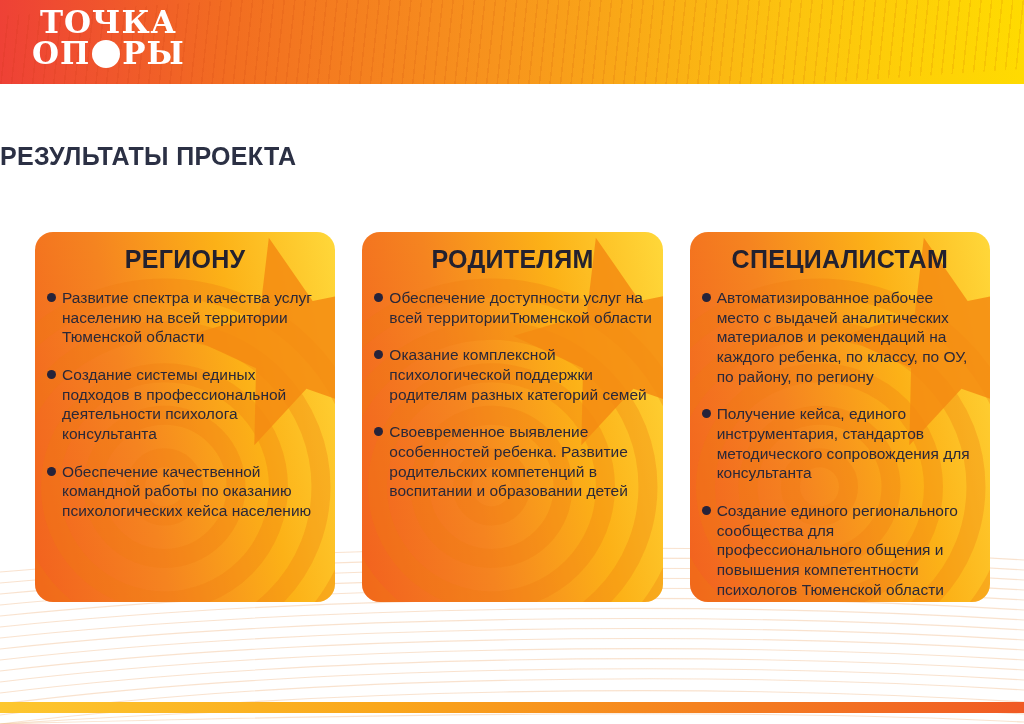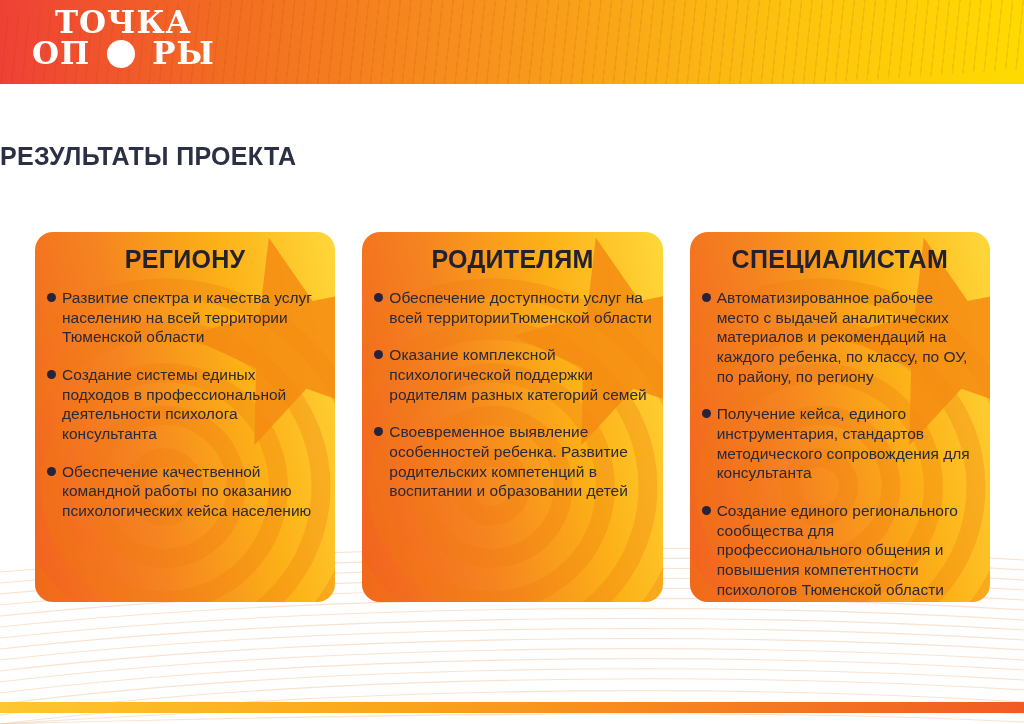--- a/index.html
+++ b/index.html
@@ -22,21 +22,21 @@
     content:"";position:absolute;inset:-20px;
     background:repeating-linear-gradient(100deg,
       rgba(180,40,0,0) 0 9px, rgba(180,40,0,0.10) 9px 10.5px);
     transform:rotate(-4deg);
   }
   .logo{
     position:absolute;left:32px;top:7px;z-index:2;color:#ffffff;
     font-family:"DejaVu Serif", serif;font-weight:bold;
     font-size:31px;line-height:31px;letter-spacing:1px;text-align:center;
   }
-  .logo .l2{display:flex;align-items:center;justify-content:center;gap:16px;}
+  .logo .l2{display:flex;align-items:center;justify-content:center;gap:1px;}
   .logo-dot{
     display:inline-block;width:28px;height:28px;border-radius:50%;
     background:#ffffff;margin:0 1px;
   }
   .header-title{
     position:absolute;left:0;right:0;top:30px;z-index:2;
     text-align:center;color:#ffffff;font-weight:bold;font-size:24px;
     letter-spacing:0.5px;
   }
 

